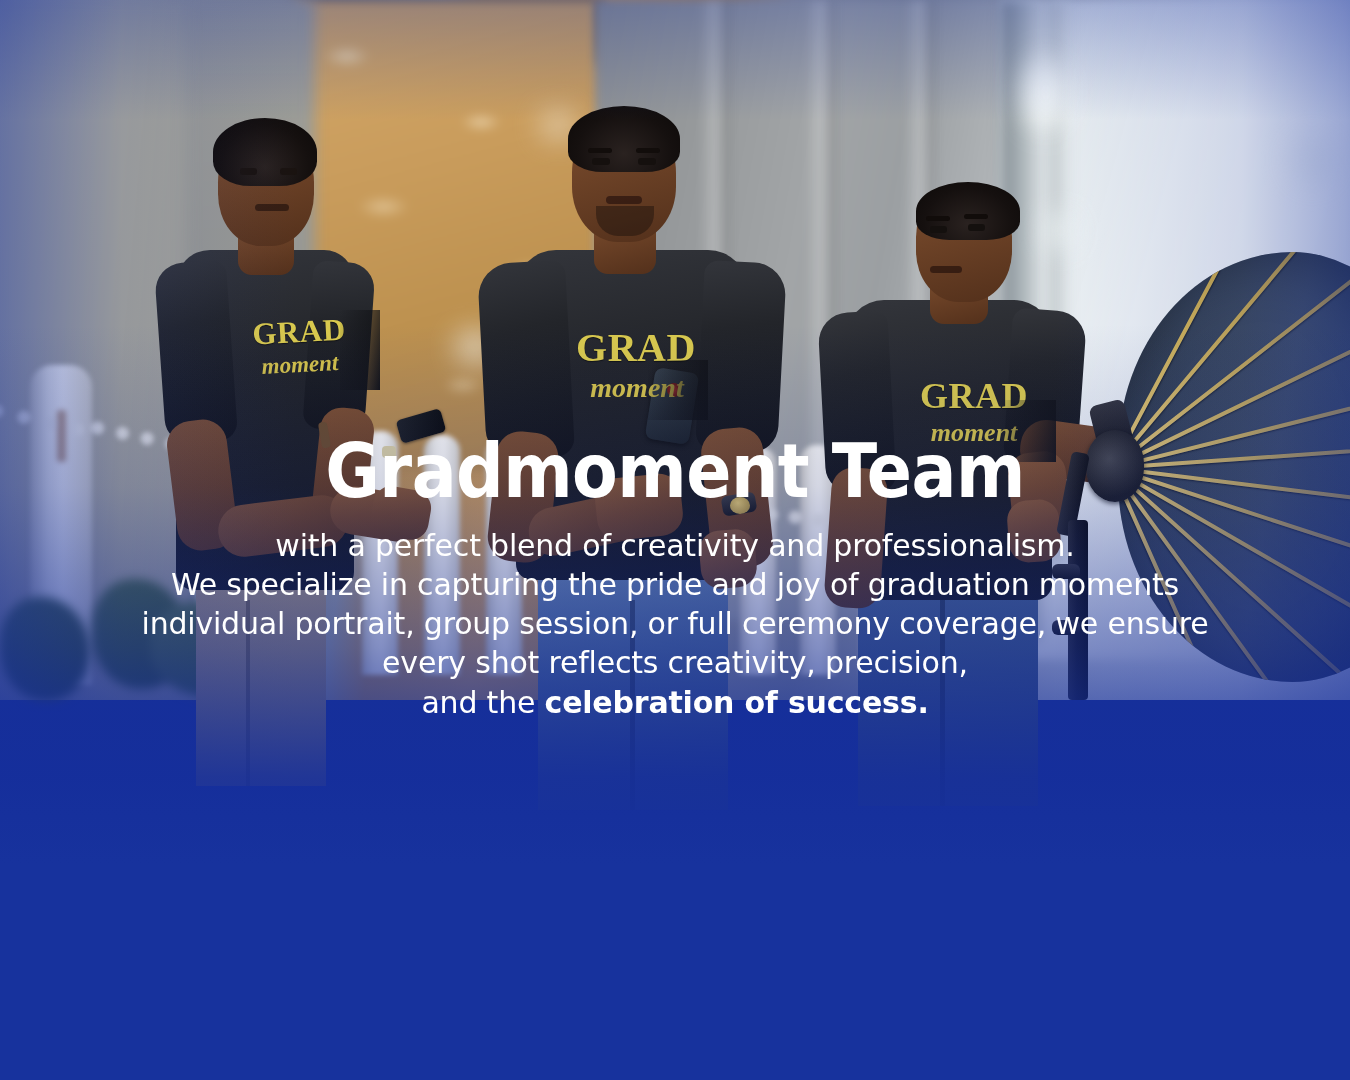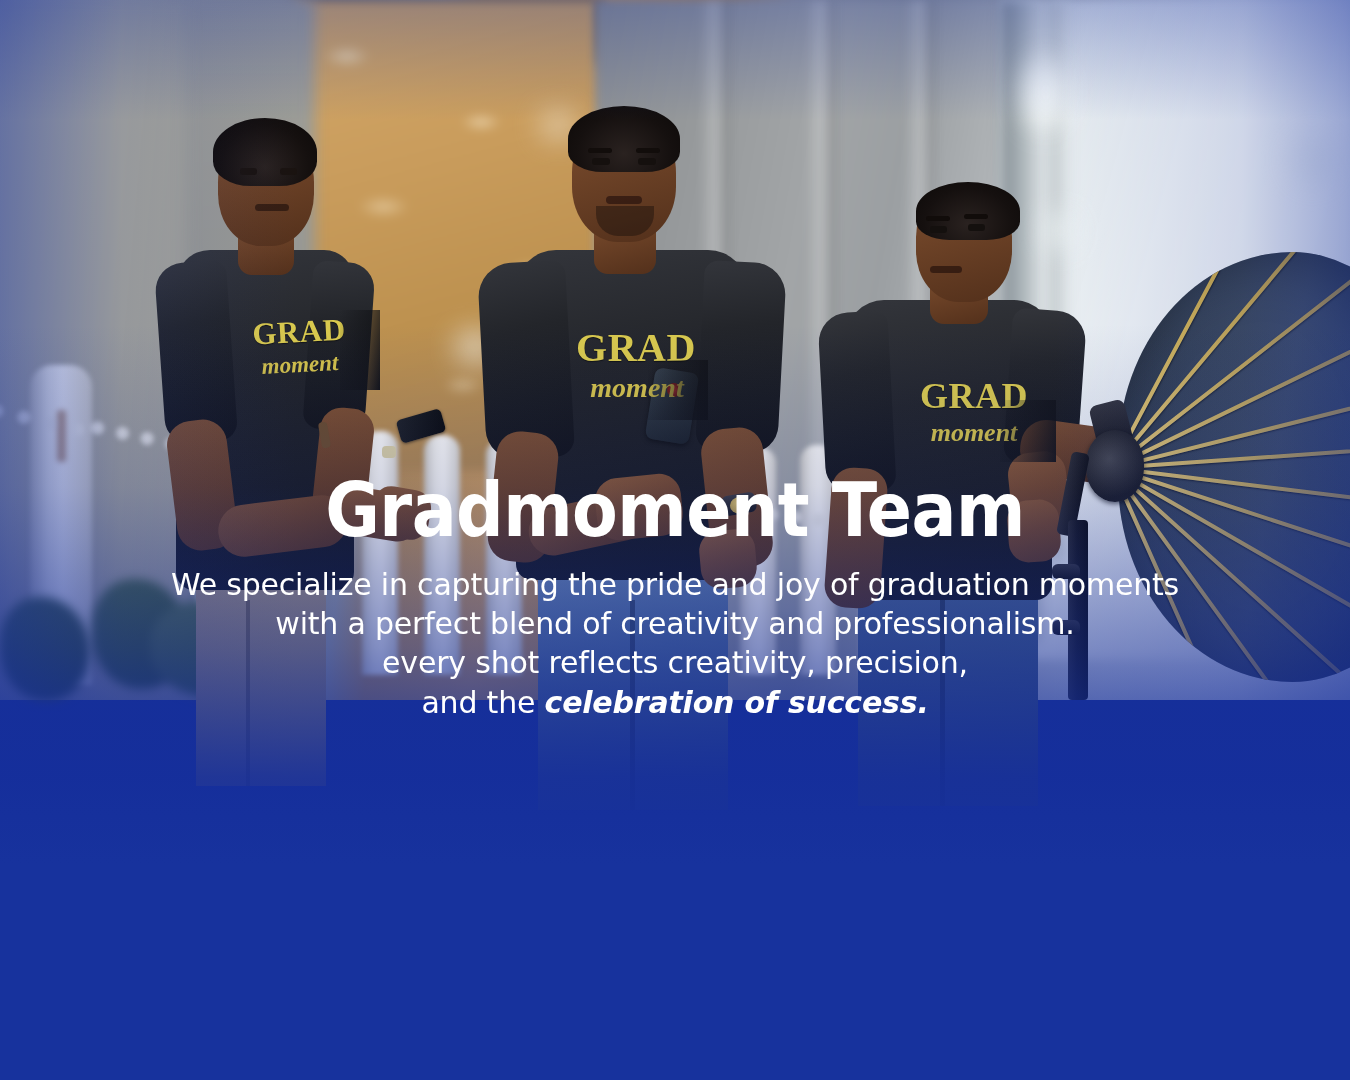--- a/index.html
+++ b/index.html
@@ -183,21 +183,21 @@
     line-height:1.02; margin-bottom:16px;
     font-family:"DejaVu Sans", sans-serif;
     font-stretch:condensed;
   }
   .para{
     color:#fff; font-size:30px; line-height:1.31; font-weight:400;
     font-family:"DejaVu Sans", sans-serif; letter-spacing:-.2px;
     max-width:1270px;
   }
   .para .ln{ display:block; white-space:nowrap; }
-  .para b{ font-weight:700;font-style:italic; }
+  .para b{ font-weight:700; }
 </style>
 </head>
 <body>
 
 <div class="banner">
 
   <div class="photo">
 
     <div class="bg-sky"></div>
     <div class="bg-brick-dark"></div>
@@ -361,20 +361,21 @@
     </div>
 
     <div class="grade-top"></div>
     <div class="grade-side"></div>
     <div class="grade"></div>
   </div>
 
   <div class="content">
     <h1 class="title">Gradmoment Team</h1>
     <p class="para">
+      <span class="ln">with a perfect blend of creativity and professionalism.</span>
       <span class="ln">We specialize in capturing the pride and joy of graduation moments</span>
-      <span class="ln">with a perfect blend of creativity and professionalism.</span>
+      <span class="ln">individual portrait, group session, or full ceremony coverage, we ensure</span>
       <span class="ln">every shot reflects creativity, precision,</span>
       <span class="ln"><span>and the </span><b>celebration of success.</b></span>
     </p>
   </div>
 
 </div>
 
 </body></html>

